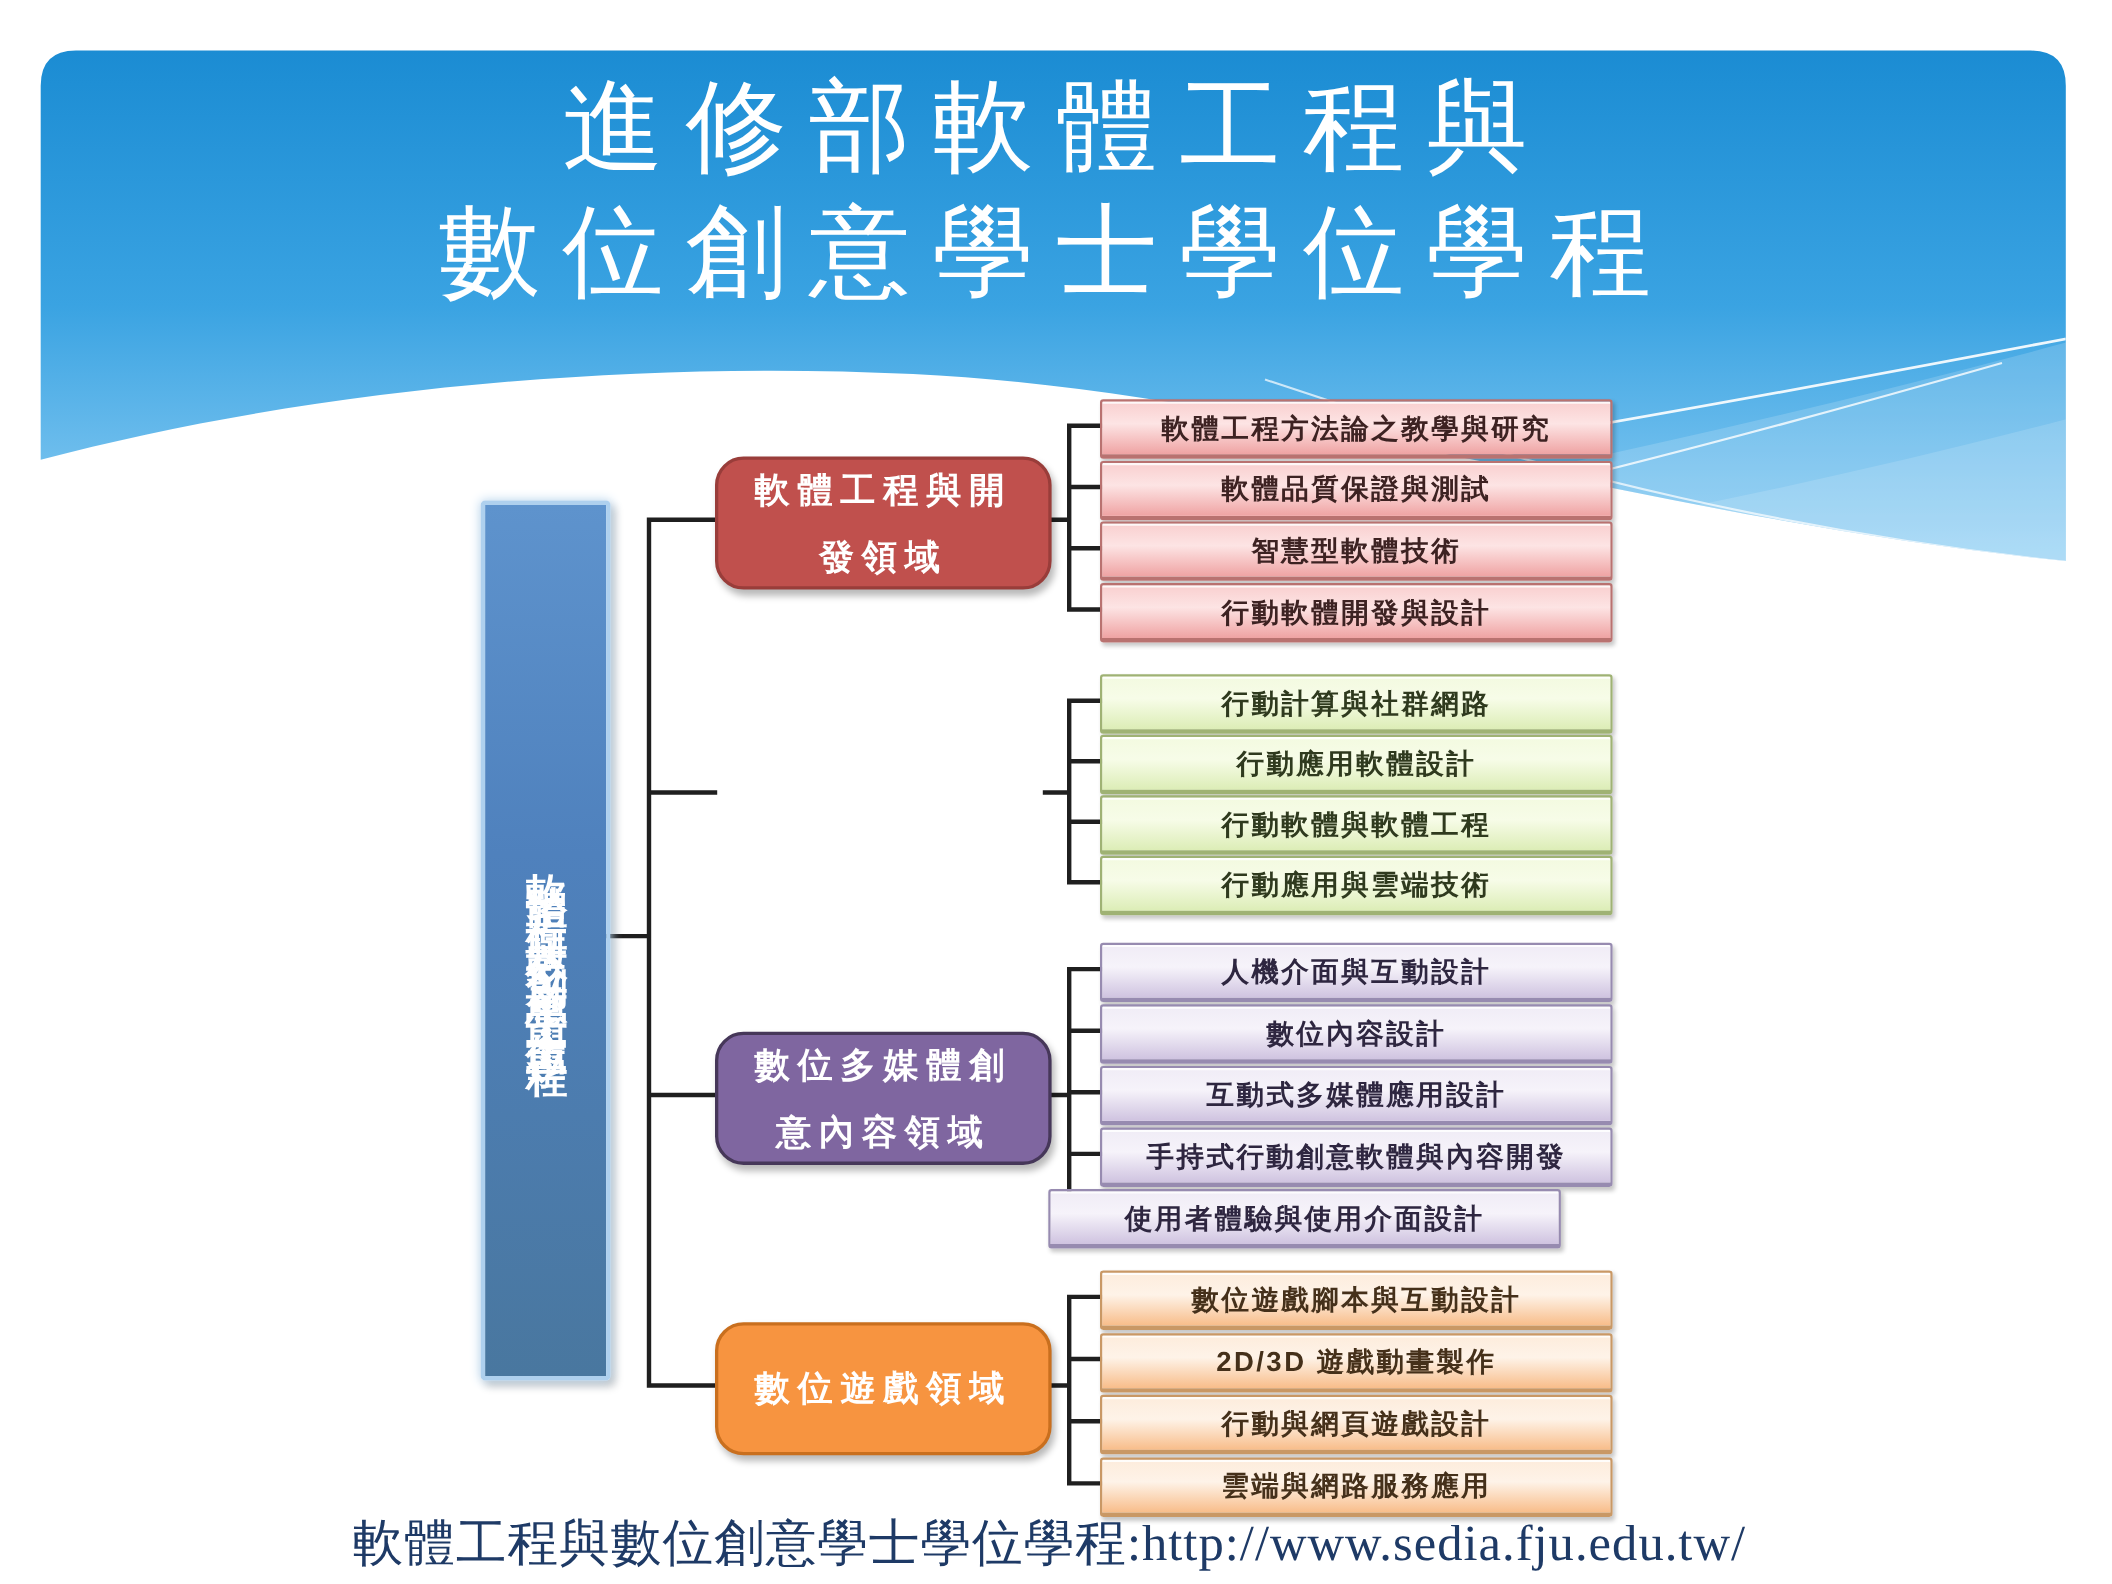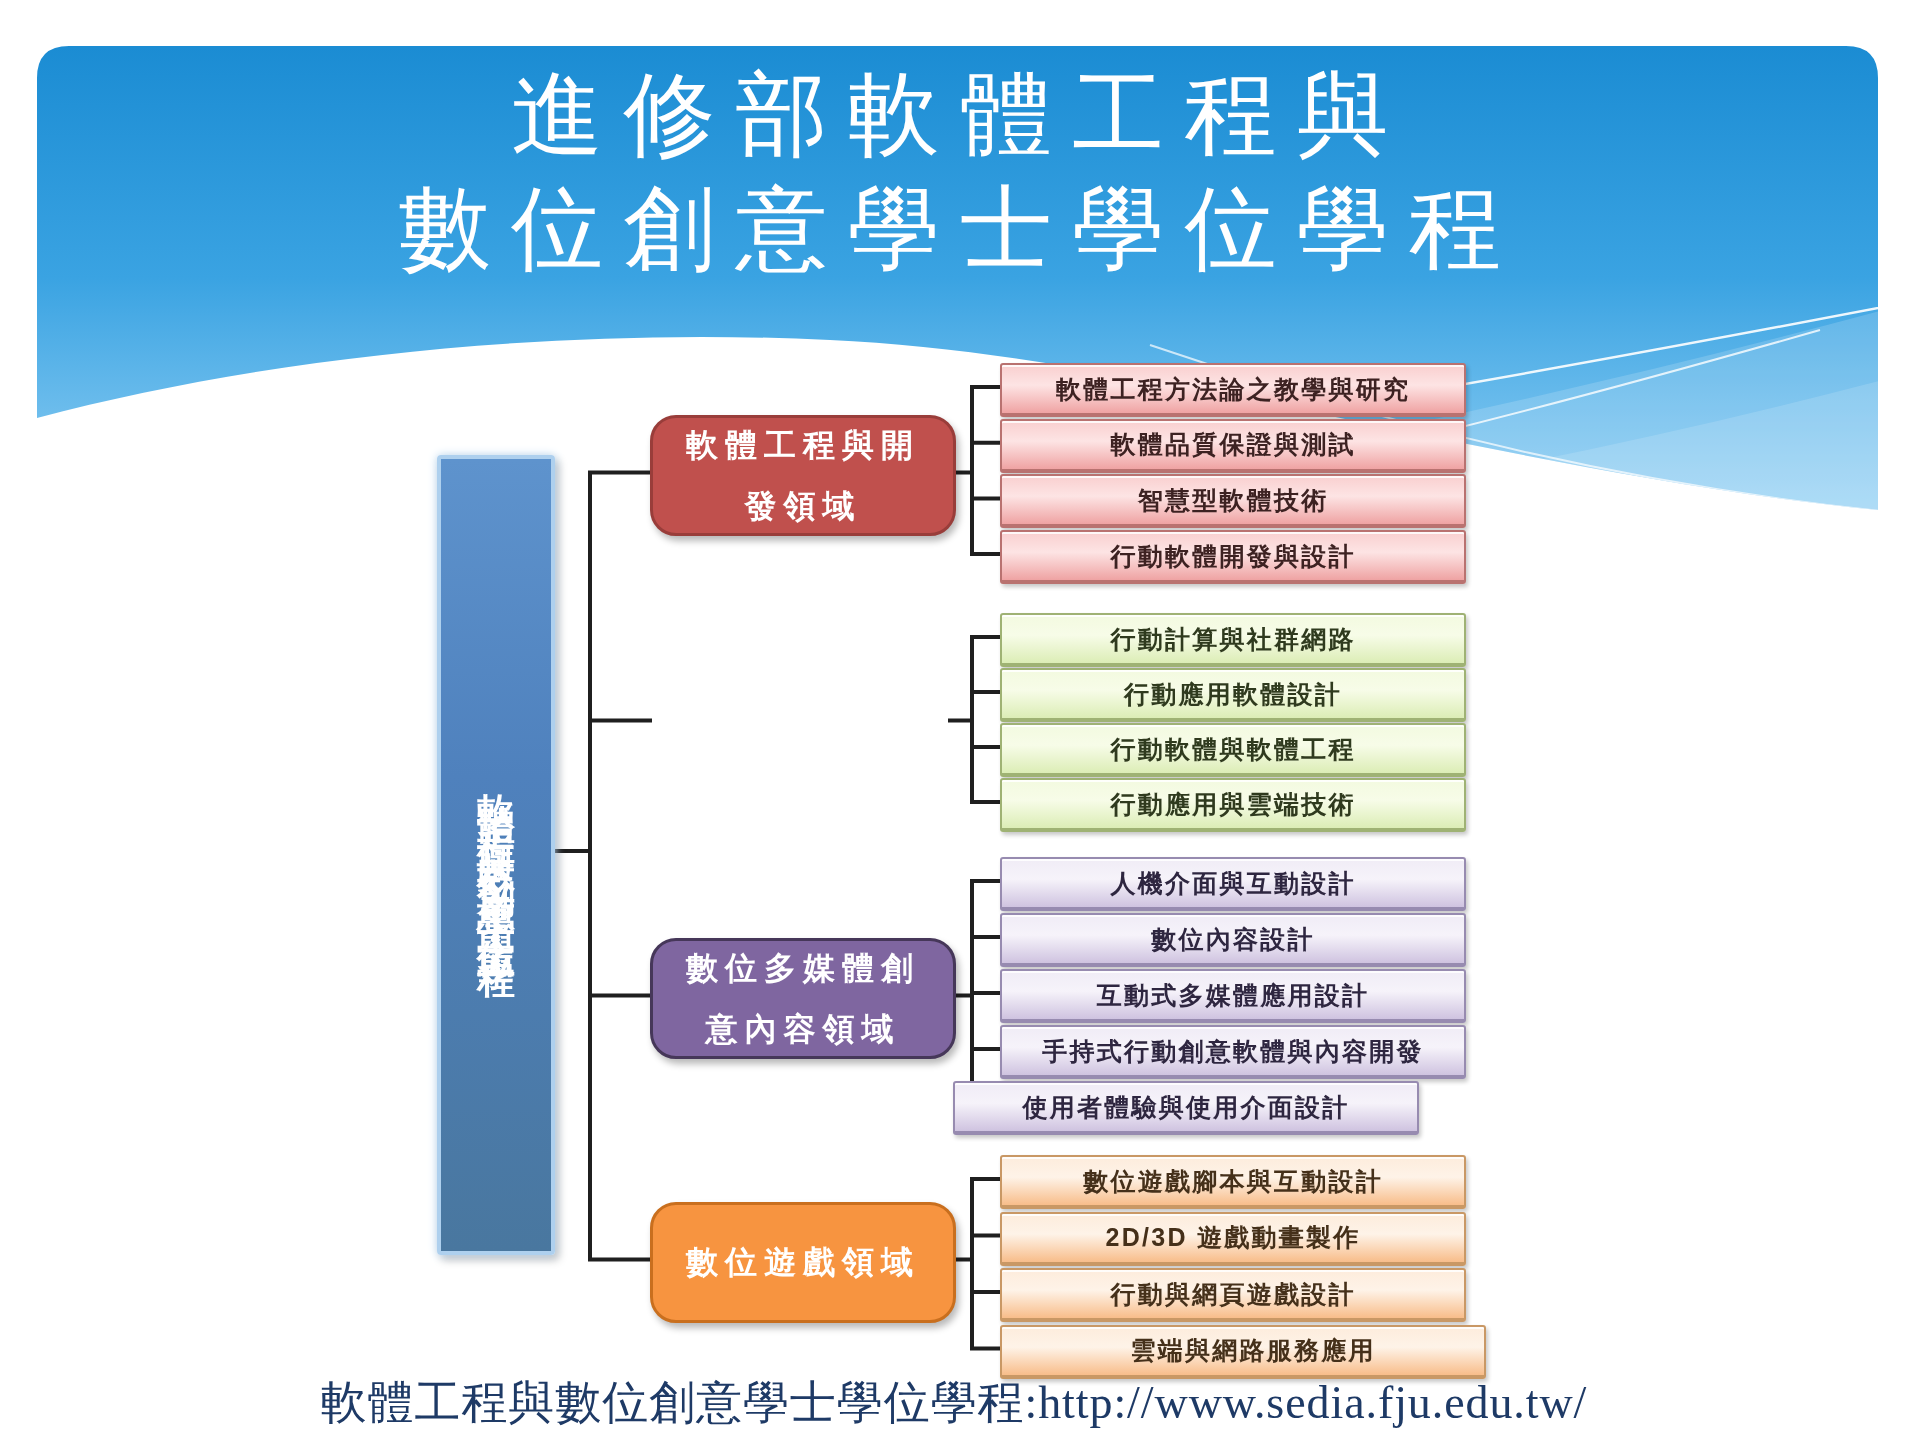--- a/index.html
+++ b/index.html
@@ -108,18 +108,18 @@
       <div class="leaf-box" style="left: 1000px; top: 913px; width: 462px; height: 48px; --bgTop: #f0ecf6; --bgMid: #f6f3fa; --bgBot: #cfc3e0; --bd: #978bb0; --tx: #2e2640;">數位內容設計</div>
       <div class="leaf-box" style="left: 1000px; top: 969px; width: 462px; height: 48px; --bgTop: #f0ecf6; --bgMid: #f6f3fa; --bgBot: #cfc3e0; --bd: #978bb0; --tx: #2e2640;">互動式多媒體應用設計</div>
       <div class="leaf-box" style="left: 1000px; top: 1025px; width: 462px; height: 48px; --bgTop: #f0ecf6; --bgMid: #f6f3fa; --bgBot: #cfc3e0; --bd: #978bb0; --tx: #2e2640;">手持式行動創意軟體與內容開發</div>
       <div class="leaf-box" style="left: 953px; top: 1081px; width: 462px; height: 48px; --bgTop: #f0ecf6; --bgMid: #f6f3fa; --bgBot: #cfc3e0; --bd: #978bb0; --tx: #2e2640;">使用者體驗與使用介面設計</div>
       <div class="cat-box" style="left: 650px; top: 1202px; width: 300px; height: 115px; background: rgb(247, 148, 64); border: 3px solid rgb(201, 111, 30);">
         <div>數位遊戲領域</div>
       </div>
       <div class="leaf-box" style="left: 1000px; top: 1155px; width: 462px; height: 48px; --bgTop: #fdecdc; --bgMid: #fef3e8; --bgBot: #f8bd8a; --bd: #c99865; --tx: #45301a;">數位遊戲腳本與互動設計</div>
       <div class="leaf-box" style="left: 1000px; top: 1211.5px; width: 462px; height: 48px; --bgTop: #fdecdc; --bgMid: #fef3e8; --bgBot: #f8bd8a; --bd: #c99865; --tx: #45301a;">2D/3D 遊戲動畫製作</div>
       <div class="leaf-box" style="left: 1000px; top: 1268px; width: 462px; height: 48px; text-align: right; --bgTop: #fdecdc; --bgMid: #fef3e8; --bgBot: #f8bd8a; --bd: #c99865; --tx: #45301a;">行動與網頁遊戲設計</div>
-      <div class="leaf-box" style="left: 1000px; top: 1324.5px; width: 462px; height: 48px; padding-left: 20px; --bgTop: #fdecdc; --bgMid: #fef3e8; --bgBot: #f8bd8a; --bd: #c99865; --tx: #45301a;">雲端與網路服務應用</div>
+      <div class="leaf-box" style="left: 1000px; top: 1324.5px; width: 462px; height: 48px; --bgTop: #fdecdc; --bgMid: #fef3e8; --bgBot: #f8bd8a; --bd: #c99865; --tx: #45301a;">雲端與網路服務應用</div>
     </div>
 
   <div class="footer">軟體工程與數位創意學士學位學程:http://www.sedia.fju.edu.tw/</div>
 
 </div>
 
 </body></html>

